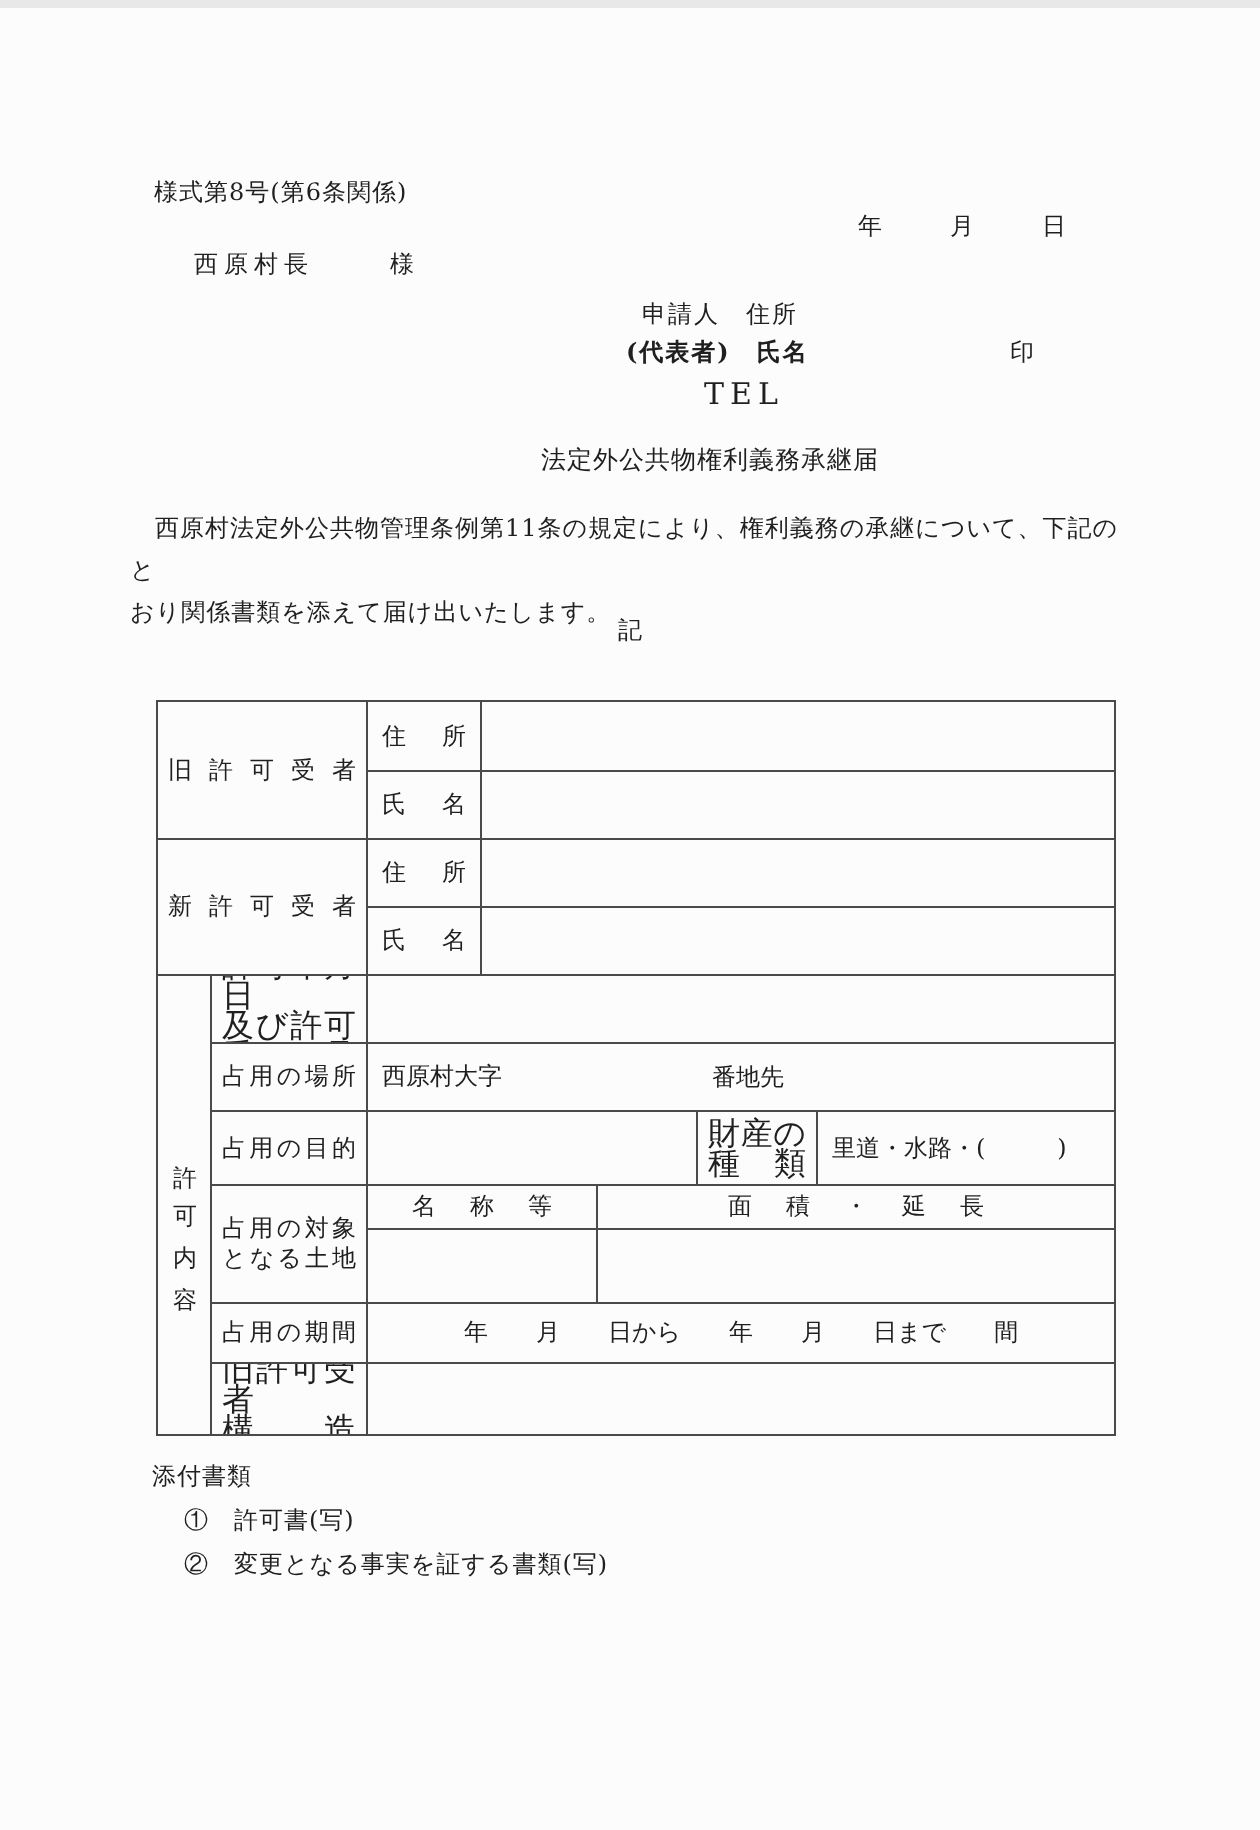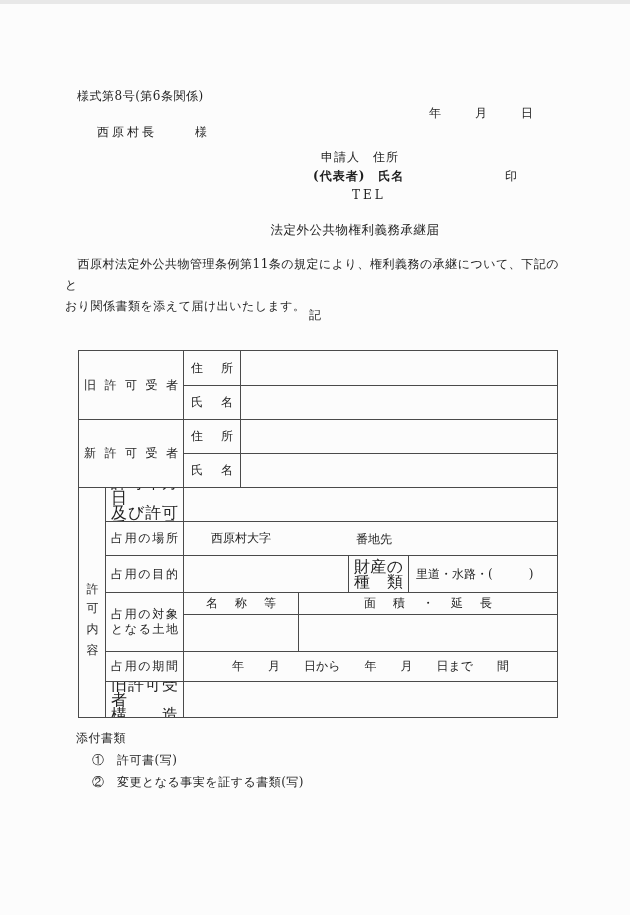--- a/index.html
+++ b/index.html
@@ -25,21 +25,21 @@
   .abs{position:absolute;}
 
   .form-number{left:77px;top:85px;letter-spacing:0.5px;}
   .date-line{right:86px;top:102px;letter-spacing:11px;}
   .addressee{left:97px;top:121px;}
   .addressee .name{letter-spacing:3px;}
   .addressee .honorific{margin-left:38px;}
   .applicant-line1{left:321px;top:146px;letter-spacing:1px;}
   .applicant-line2{left:313px;top:165px;letter-spacing:1px;font-weight:bold;}
   .seal{left:505px;top:165px;}
-  .tel{left:352px;top:184px;letter-spacing:3px;font-size:12px;}
+  .tel{left:352px;top:184px;letter-spacing:3px;font-size:15px;}
 
   .doc-title{
     left:0;top:218px;width:630px;
     text-align:center;
     font-size:12.5px;
     letter-spacing:0.5px;
     padding-left:40px;
   }
   .body-text{
     left:65px;top:250px;width:506px;
@@ -77,21 +77,21 @@
   .jl.pad7{padding:0 7px;}
   .two-line{font-size:16px;line-height:15px;}
   .vert-label{align-items:center;}
   .vert-label span{
     writing-mode:vertical-rl;
     text-orientation:upright;
     letter-spacing:20px;
     padding-top:20px;
   }
   .value-left{padding-left:7px;}
-  .place-cell{position:relative;padding-left:20px;}
+  .place-cell{position:relative;}
   .place-suffix{position:absolute;left:172px;top:50%;transform:translateY(-50%);}
   .center-head{text-align:center;letter-spacing:17px;text-indent:17px;}
   .center-val{text-align:center;}
 </style>
 </head>
 <body>
 
 <div class="page">
 
   <div class="abs form-number">様式第8号(第6条関係)</div>

